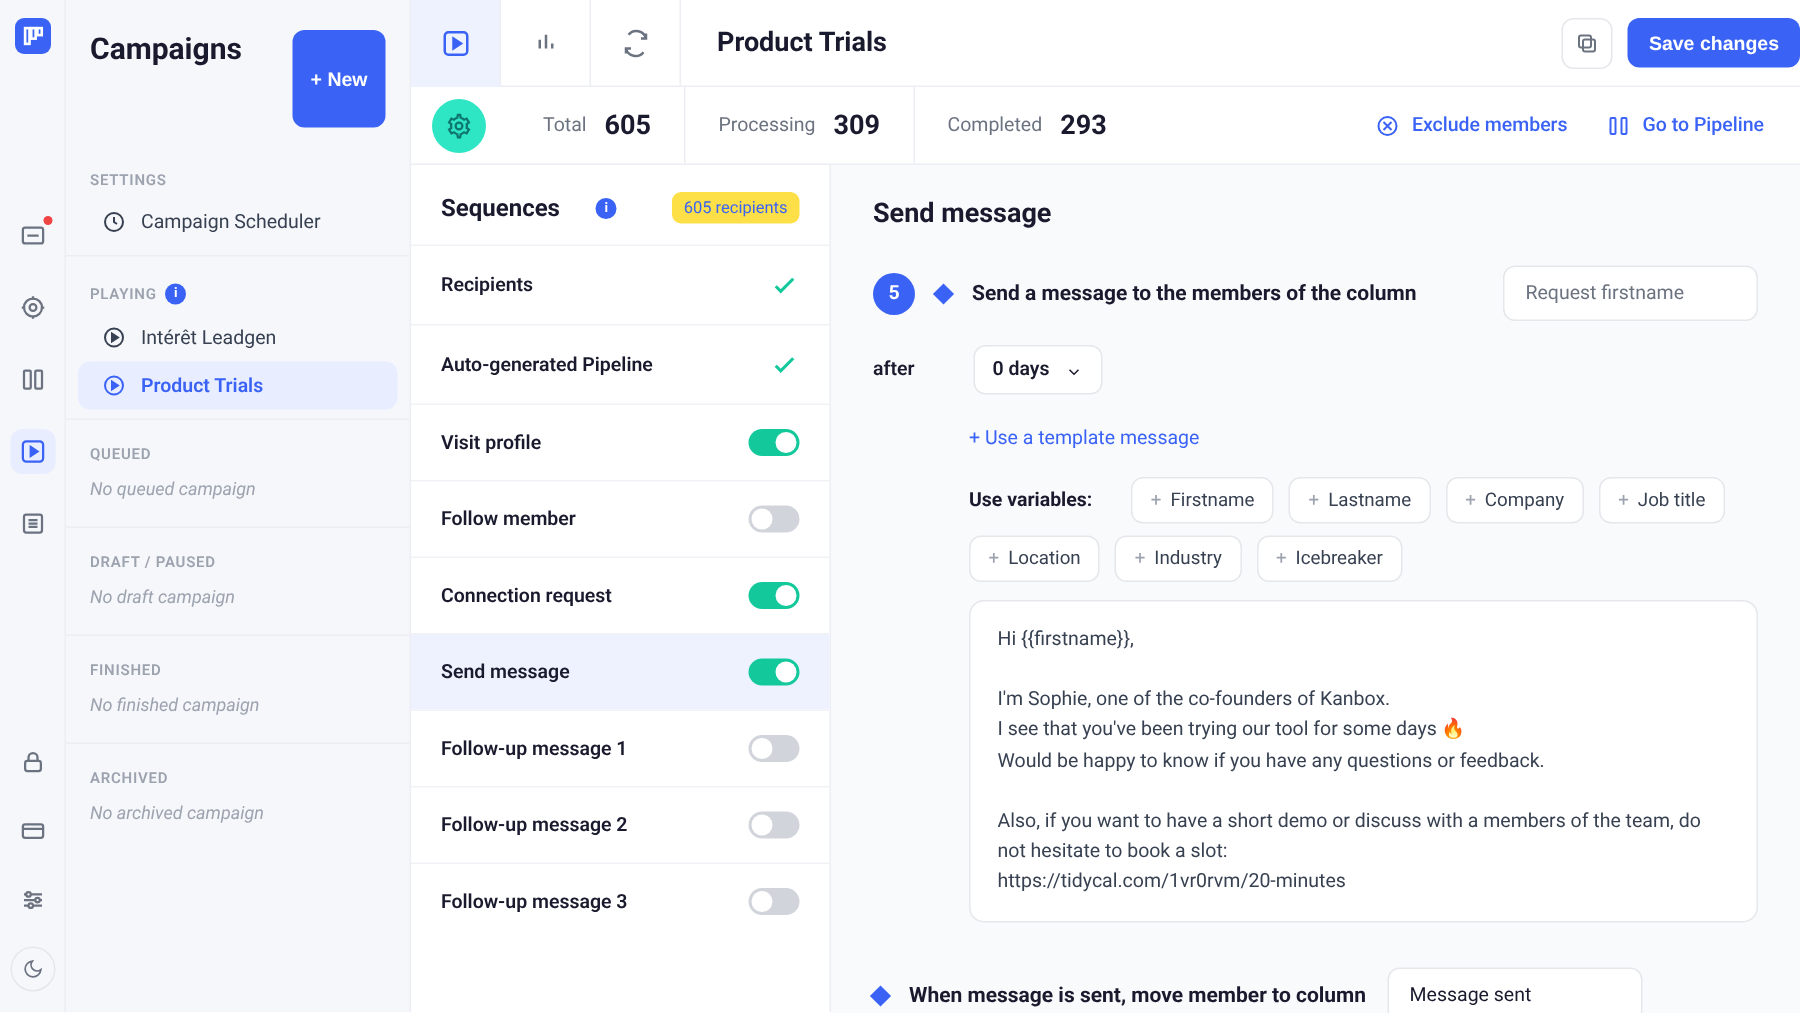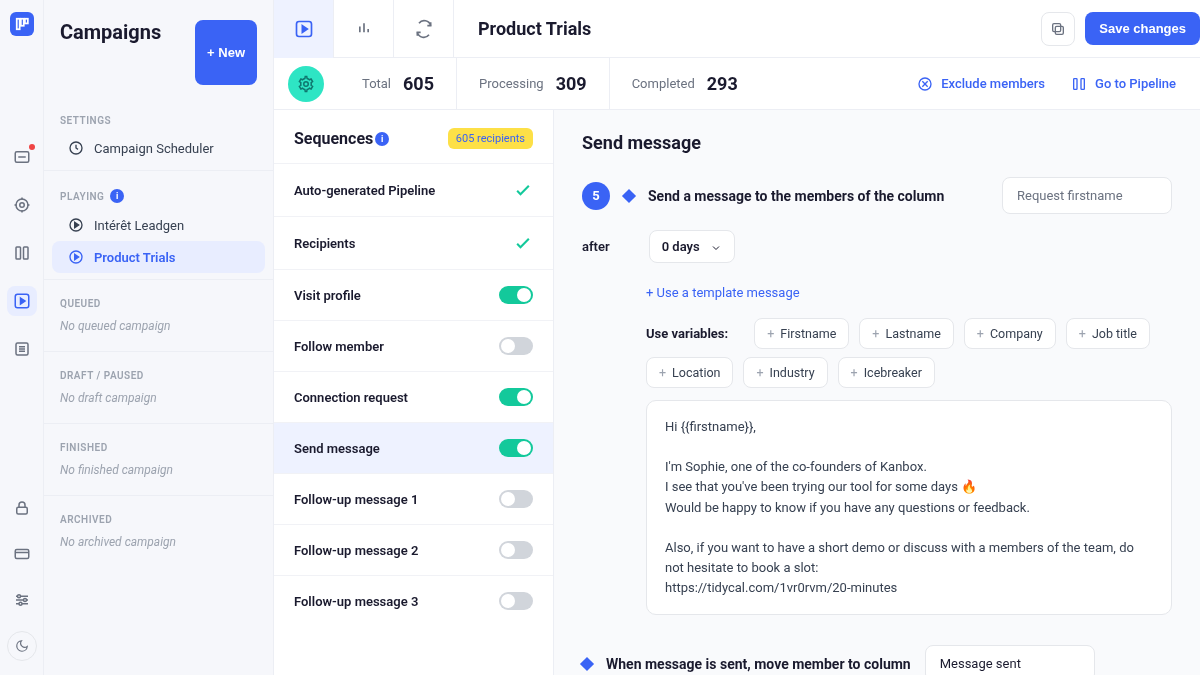--- a/index.html
+++ b/index.html
@@ -46,21 +46,21 @@
   .stat-label { color:#6b7280; font-size:13px;}
   .stat-val { font-size:18px; font-weight:700;}
   .stat-actions { margin-left:auto; display:flex; gap:26px; padding-right:24px;}
   .link-action { color:#3a63f5; font-size:13px; font-weight:500; display:flex; align-items:center; gap:8px; cursor:pointer;}
 
   .workarea { flex:1; display:flex; min-height:0;}
   
   
   .seqcol { width:280px; border-right:1px solid #eceef4; display:flex; flex-direction:column; background:#fff;}
   .seq-head { display:flex; align-items:center; justify-content:space-between; padding:18px 20px 14px;}
-  .seq-title { font-size:16px; font-weight:700; display:flex; align-items:center; gap:2px;}
+  .seq-title { font-size:16px; font-weight:700; display:flex; align-items:center; gap:24px;}
   .pill { background:#fde047; color:#3a63f5; font-size:11px; font-weight:400; padding:4px 8px; border-radius:6px;}
   .seq-row { display:flex; align-items:center; justify-content:space-between; padding:16px 20px; border-top:1px solid #f1f2f6; font-size:13px; font-weight:600; cursor:pointer;}
   .seq-row.active { background:#eef2ff; }
   .check { color:#13c99b; }
   .toggle { width:34px; height:18px; border-radius:10px; background:#d1d5db; position:relative; cursor:pointer;}
   .toggle::after { content:""; position:absolute; width:14px;height:14px;border-radius:50%;background:#fff; top:2px; left:2px; transition:left .15s;}
   .toggle.on { background:#13c99b; }
   .toggle.on::after { left:18px; }
 
   
@@ -280,29 +280,29 @@
       <div class="seqcol">
         <div class="seq-head">
           <div class="seq-title">
             <span>Sequences</span>
             <span class="info-dot">i</span>
           </div>
           <div class="pill">605 recipients</div>
         </div>
         <div id="seq-list">
             <div class="seq-row">
-              <span>Auto-generated Pipeline</span>
+              <span>Recipients</span>
               <span class="check">
                 <svg width="20" height="20" viewBox="0 0 24 24" fill="none" stroke="currentColor" stroke-width="2.5">
                   <path d="M5 13l4 4L19 7"></path>
                 </svg>
               </span>
             </div>
             <div class="seq-row">
-              <span>Recipients</span>
+              <span>Auto-generated Pipeline</span>
               <span class="check">
                 <svg width="20" height="20" viewBox="0 0 24 24" fill="none" stroke="currentColor" stroke-width="2.5">
                   <path d="M5 13l4 4L19 7"></path>
                 </svg>
               </span>
             </div>
             <div class="seq-row">
               <span>Visit profile</span>
               <div class="toggle on"></div>
             </div>

